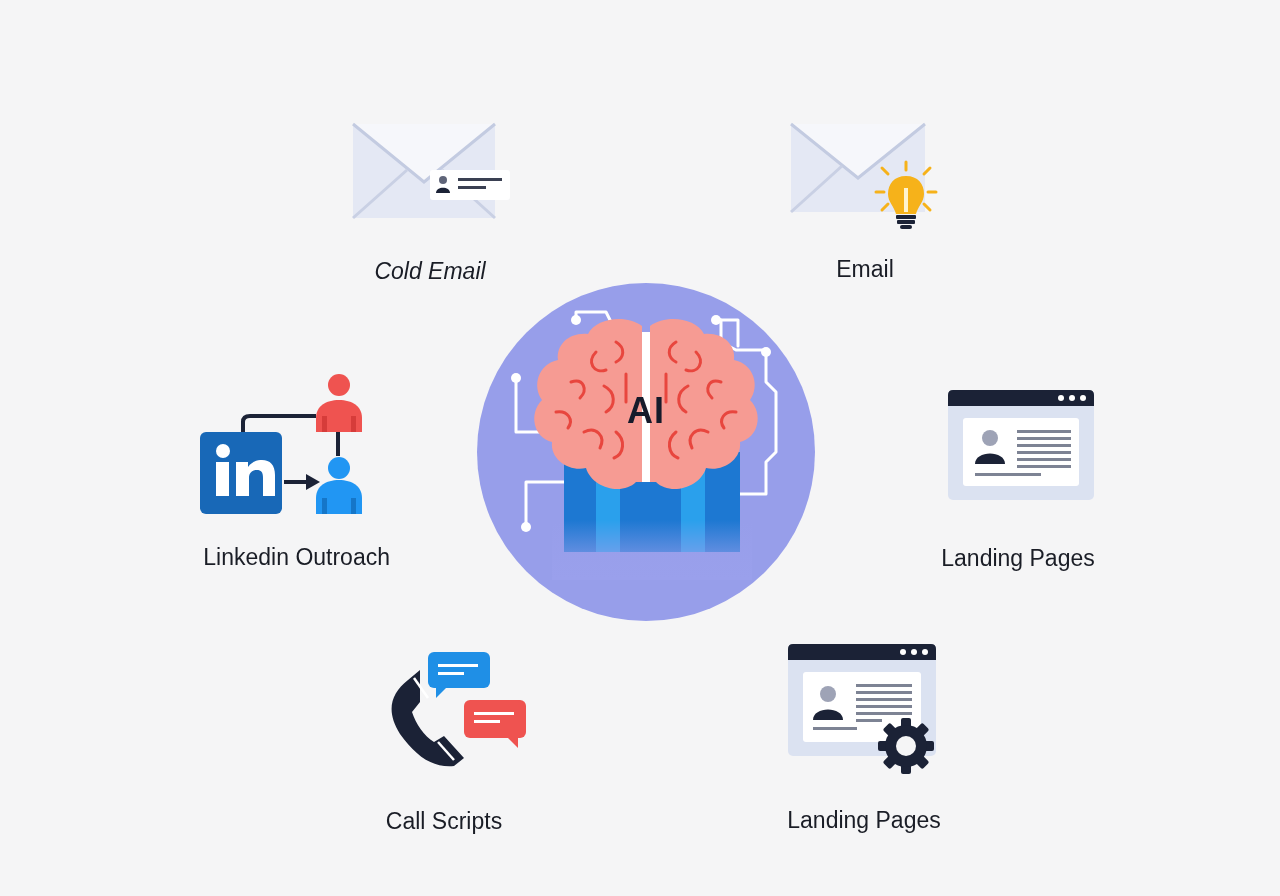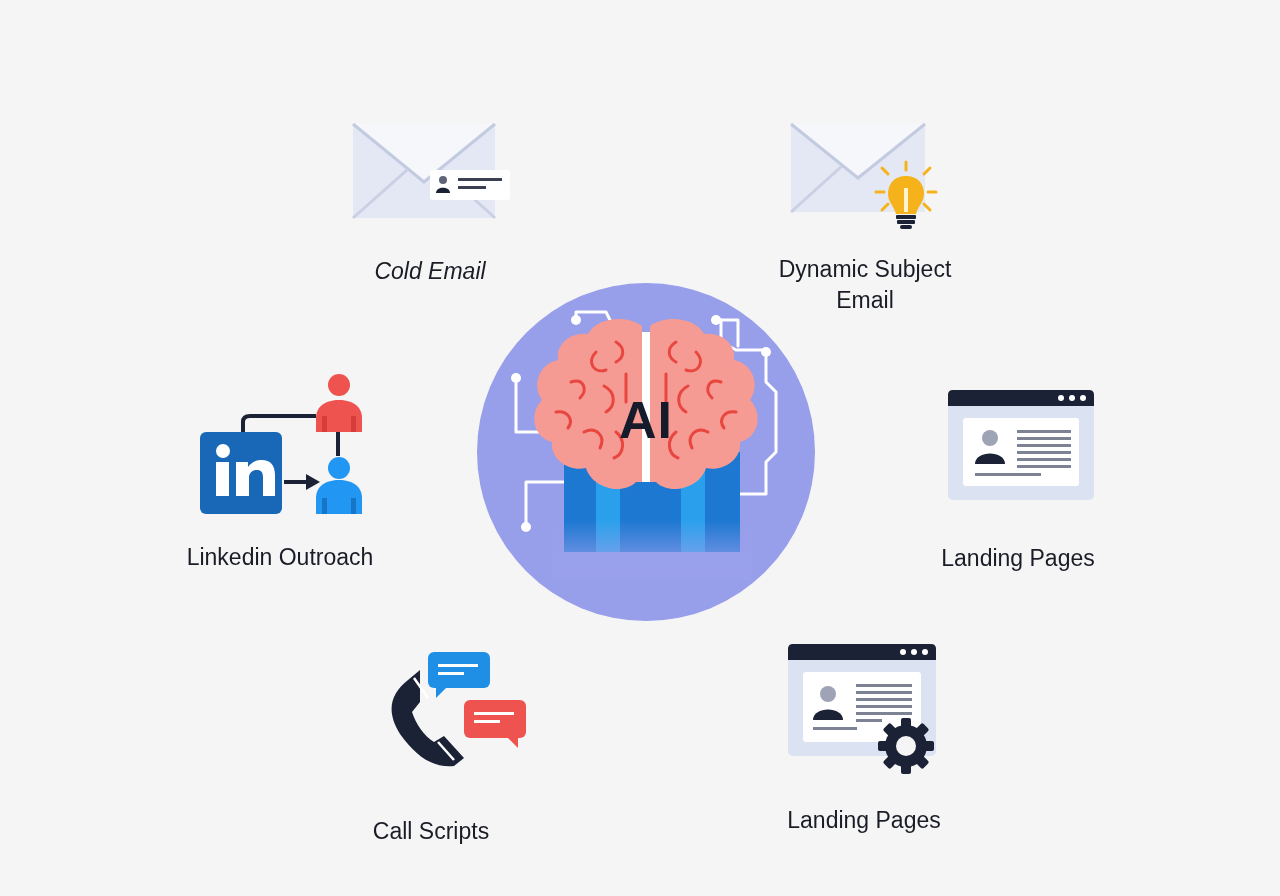--- a/index.html
+++ b/index.html
@@ -71,21 +71,21 @@
       <path d="M220 70 C230 80 222 92 210 88"></path>
       <path d="M245 100 C232 96 228 108 236 116"></path>
       <path d="M200 60 C190 66 192 76 200 80"></path>
       <path d="M212 104 C200 110 200 124 210 130"></path>
       <path d="M260 130 C248 128 242 138 248 146"></path>
       <path d="M232 150 C220 144 210 154 216 166"></path>
       <path d="M200 150 C190 158 192 172 202 176"></path>
       <path d="M190 92 L190 120"></path>
     </g>
   </svg>
-  <div style="position:absolute; left:0; width:340px; top:108px; text-align:center; font-size:52px; font-weight:bold; color:#161b2b; letter-spacing:1px;">AI</div>
+  <div style="position:absolute; left:0; width:340px; top:108px; text-align:center; font-size:36px; font-weight:bold; color:#161b2b; letter-spacing:1px;">AI</div>
 </div>
 
 <div class="node" style="left:352px; top:122px; width:160px; height:100px;">
   <svg width="160" height="100" viewBox="0 0 160 100">
     <rect x="1" y="2" width="142" height="94" fill="#e4e8f4"></rect>
     <path d="M1 2 L72 60 L143 2" fill="#f6f7fb" stroke="#c3cbe1" stroke-width="3"></path>
     <path d="M1 96 L55 48" stroke="#c9d0e4" stroke-width="3"></path>
     <path d="M143 96 L90 48" stroke="#c9d0e4" stroke-width="3"></path>
     <rect x="78" y="48" width="80" height="30" rx="3" fill="#ffffff"></rect>
     <circle cx="91" cy="58" r="4" fill="#5f6579"></circle>
@@ -112,21 +112,20 @@
       <line x1="98" y1="82" x2="92" y2="88"></line>
     </g>
     <path d="M116 54 C104 54 98 62 98 72 C98 80 104 84 106 92 L126 92 C128 84 134 80 134 72 C134 62 128 54 116 54 Z" fill="#f6b21a"></path>
     <rect x="114" y="66" width="4" height="24" fill="#fff4cf"></rect>
     <rect x="106" y="93" width="20" height="4" rx="1" fill="#1b2236"></rect>
     <rect x="107" y="98" width="18" height="4" rx="1" fill="#1b2236"></rect>
     <rect x="110" y="103" width="12" height="4" rx="2" fill="#1b2236"></rect>
   </svg>
 </div>
 <div class="label" style="left:750px; top:254px; width:230px;">
-  <div>Dynamic Subject</div>
   <div>Email</div>
 </div>
 
 <div class="node" style="left:198px; top:372px; width:170px; height:150px;">
   <svg width="170" height="150" viewBox="0 0 170 150">
     <path d="M45 60 L45 50 Q45 44 52 44 L118 44" stroke="#1b2236" stroke-width="4" fill="none"></path>
     <line x1="140" y1="58" x2="140" y2="84" stroke="#1b2236" stroke-width="4"></line>
     <rect x="2" y="60" width="82" height="82" rx="6" fill="#1868b7"></rect>
     <circle cx="25" cy="79" r="7" fill="#ffffff"></circle>
     <rect x="18" y="90" width="13" height="34" fill="#ffffff"></rect>
@@ -136,21 +135,21 @@
     <circle cx="141" cy="13" r="11" fill="#ef5350"></circle>
     <path d="M118 60 L118 46 C118 34 128 28 141 28 C154 28 164 34 164 46 L164 60 Z" fill="#ef5350"></path>
     <rect x="124" y="44" width="5" height="16" fill="#d63c3a"></rect>
     <rect x="153" y="44" width="5" height="16" fill="#d63c3a"></rect>
     <circle cx="141" cy="96" r="11" fill="#2196f3"></circle>
     <path d="M118 142 L118 126 C118 114 128 108 141 108 C154 108 164 114 164 126 L164 142 Z" fill="#2196f3"></path>
     <rect x="124" y="126" width="5" height="16" fill="#1576c8"></rect>
     <rect x="153" y="126" width="5" height="16" fill="#1576c8"></rect>
   </svg>
 </div>
-<div class="label" style="left:170px; top:542px; width:220px;">Linkedin Outroach</div>
+<div class="label" style="left:170px; top:542px; width:220px;text-align:right;">Linkedin Outroach</div>
 
 <div class="node" style="left:948px; top:390px; width:146px; height:112px;">
   <svg width="146" height="112" viewBox="0 0 146 112">
     <rect x="0" y="0" width="146" height="110" rx="5" fill="#dbe2f1"></rect>
     <path d="M5 0 L141 0 Q146 0 146 5 L146 16 L0 16 L0 5 Q0 0 5 0 Z" fill="#1b2236"></path>
     <circle cx="113" cy="8" r="3" fill="#ffffff"></circle>
     <circle cx="124" cy="8" r="3" fill="#ffffff"></circle>
     <circle cx="135" cy="8" r="3" fill="#ffffff"></circle>
     <rect x="15" y="28" width="116" height="68" rx="3" fill="#ffffff"></rect>
     <circle cx="42" cy="48" r="8" fill="#9ea3b6"></circle>
@@ -176,21 +175,21 @@
     <rect x="48" y="2" width="62" height="36" rx="6" fill="#1f8fe6"></rect>
     <path d="M56 36 L56 48 L68 36 Z" fill="#1f8fe6"></path>
     <rect x="58" y="14" width="40" height="3" fill="#ffffff"></rect>
     <rect x="58" y="22" width="26" height="3" fill="#ffffff"></rect>
     <rect x="84" y="50" width="62" height="38" rx="6" fill="#ef5350"></rect>
     <path d="M126 86 L138 98 L138 86 Z" fill="#ef5350"></path>
     <rect x="94" y="62" width="40" height="3" fill="#ffffff"></rect>
     <rect x="94" y="70" width="26" height="3" fill="#ffffff"></rect>
   </svg>
 </div>
-<div class="label" style="left:331px; top:806px; width:200px;margin-top:10px;">Call Scripts</div>
+<div class="label" style="left:344px; top:806px; width:200px;">Call Scripts</div>
 
 <div class="node" style="left:788px; top:644px; width:152px; height:132px;">
   <svg width="152" height="132" viewBox="0 0 152 132">
     <rect x="0" y="0" width="148" height="112" rx="5" fill="#dbe2f1"></rect>
     <path d="M5 0 L143 0 Q148 0 148 5 L148 16 L0 16 L0 5 Q0 0 5 0 Z" fill="#1b2236"></path>
     <circle cx="115" cy="8" r="3" fill="#ffffff"></circle>
     <circle cx="126" cy="8" r="3" fill="#ffffff"></circle>
     <circle cx="137" cy="8" r="3" fill="#ffffff"></circle>
     <rect x="15" y="28" width="118" height="70" rx="3" fill="#ffffff"></rect>
     <circle cx="40" cy="50" r="8" fill="#9ea3b6"></circle>

